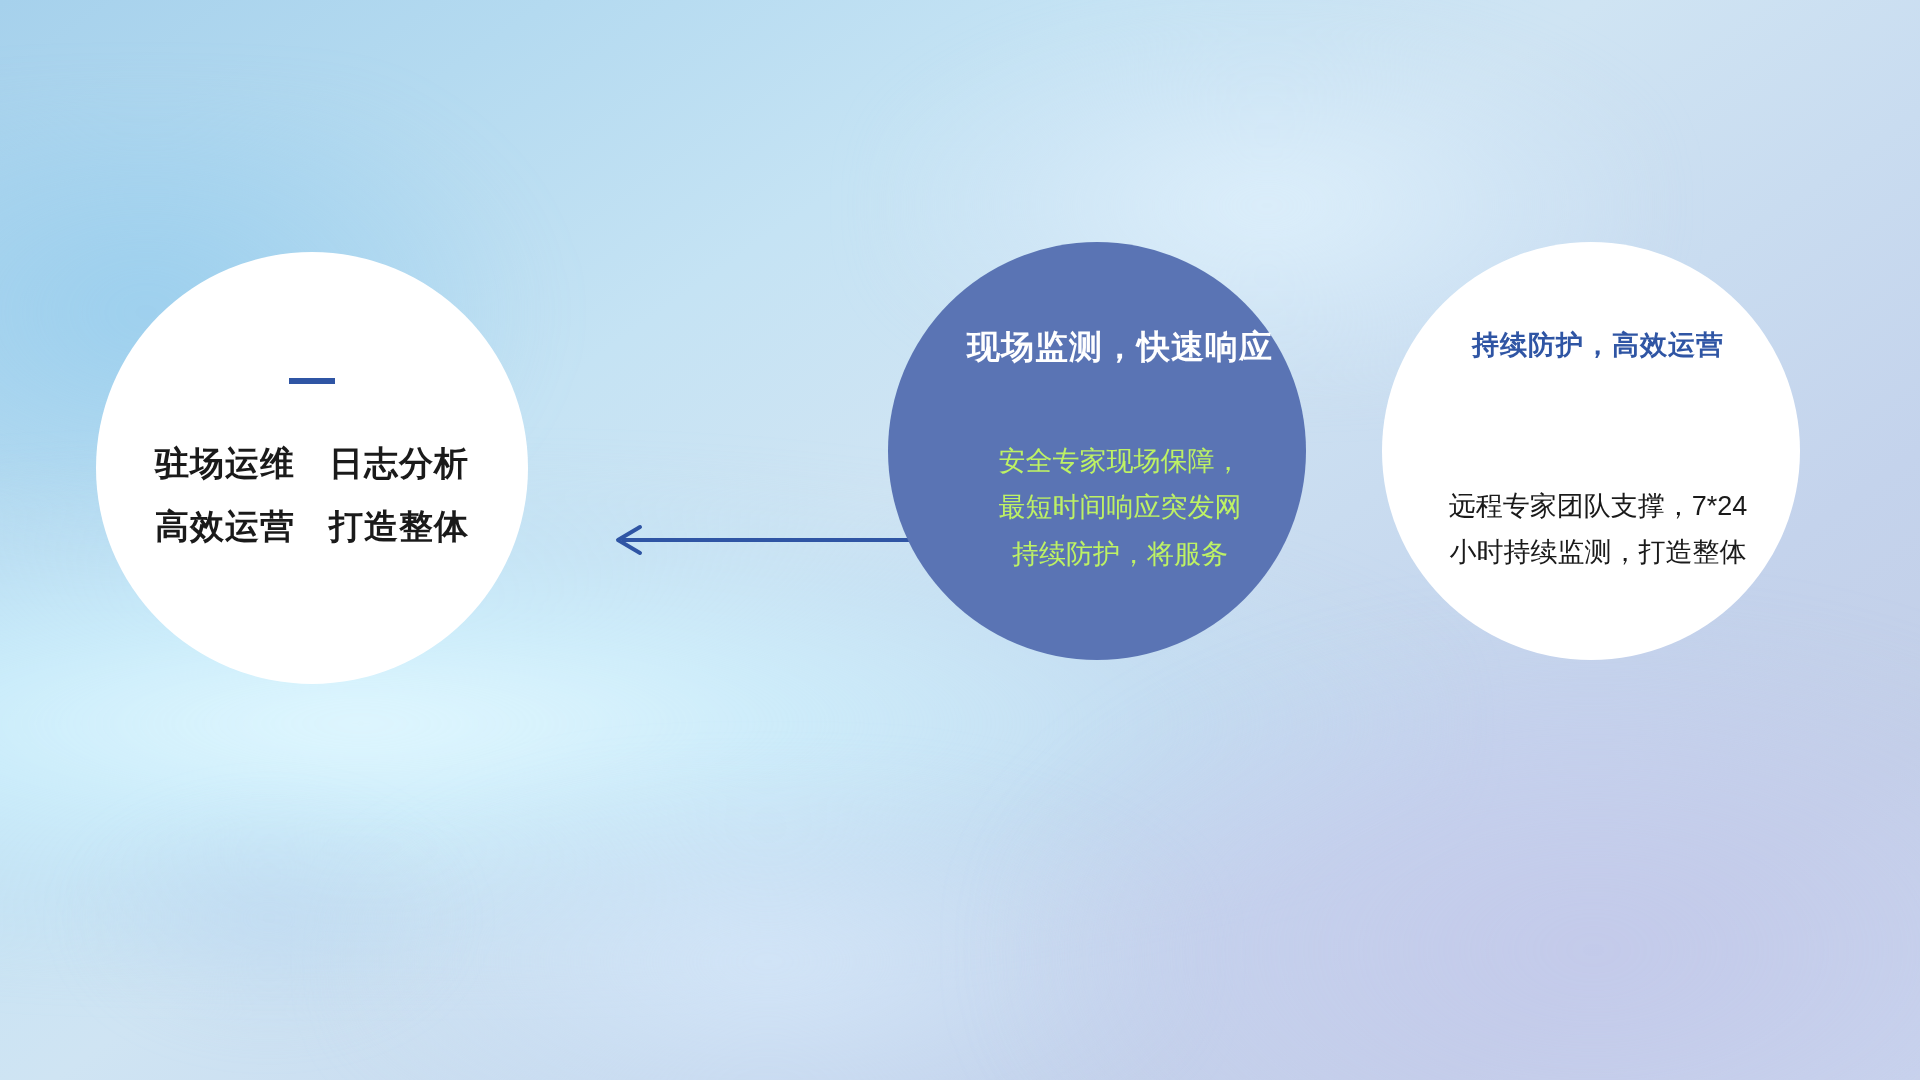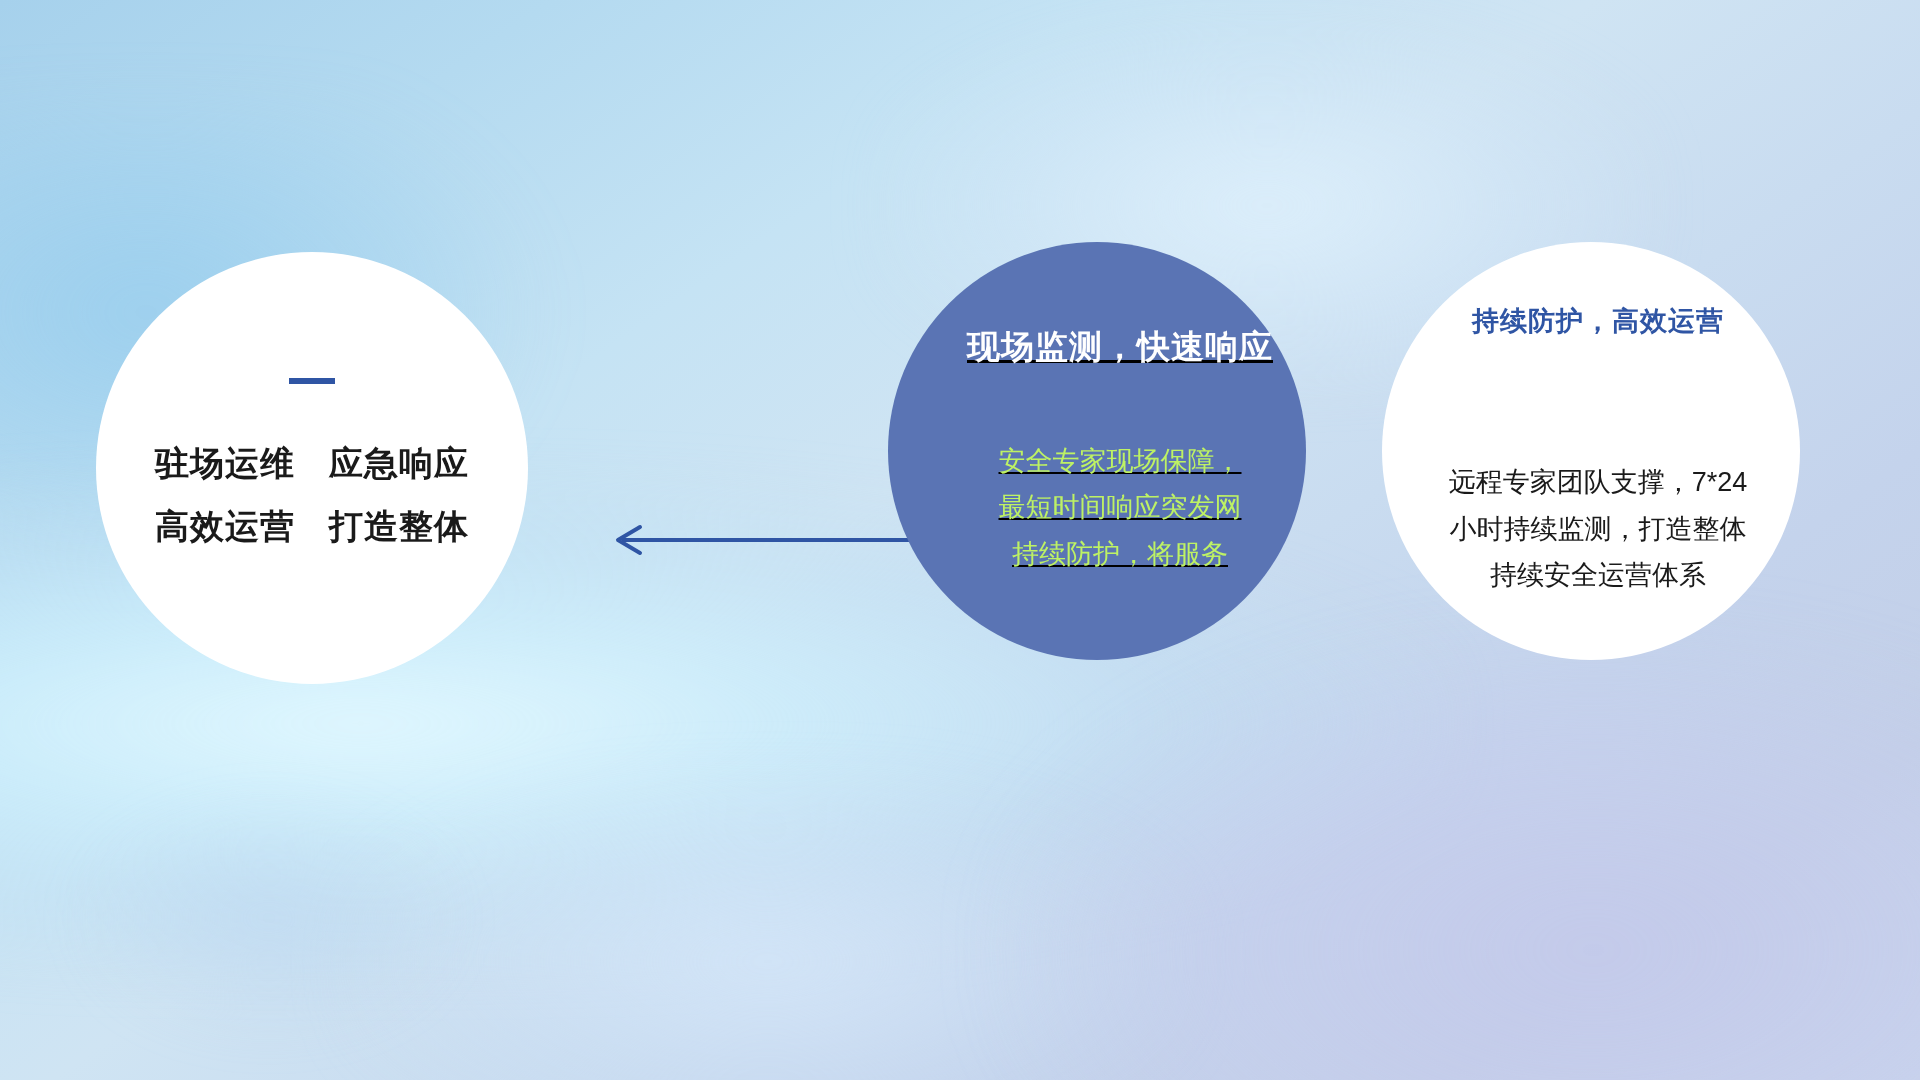--- a/index.html
+++ b/index.html
@@ -138,21 +138,20 @@
   .skill-row.single { margin-top: 16px; }
 
   
   .onsite-inner {
     width: 330px;
     display: flex;
     flex-direction: column;
     align-items: center;
     padding-left: 46px;
     box-sizing: content-box;
-    text-decoration: underline;
   }
   .onsite-title {
     font-size: 33px;
     font-weight: bold;
     color: #ffffff;
     letter-spacing: 1px;
     white-space: nowrap;
     margin-bottom: 68px;
   }
   .onsite-body {
@@ -212,21 +211,21 @@
 <svg id="flow-arrow" viewBox="0 0 320 40">
   <line x1="318" y1="20" x2="22" y2="20" stroke="#2f55a4" stroke-width="4"></line>
   <polyline points="40,7 18,20 40,33" fill="none" stroke="#2f55a4" stroke-width="4" stroke-linecap="round" stroke-linejoin="round"></polyline>
 </svg>
 
 <div class="circle" id="circle-skills">
   <div class="accent-dash"></div>
   <div class="skill-rows">
     <div class="skill-row">
       <span>驻场运维</span>
-      <span>应急响应</span>
+      <span>日志分析</span>
     </div>
     <div class="skill-row">
       <span>高效运营</span>
       <span>打造整体</span>
     </div>
   </div>
 </div>
 
 <div class="circle" id="circle-onsite">
   <div class="onsite-inner">
@@ -238,16 +237,15 @@
     </div>
   </div>
 </div>
 
 <div class="circle" id="circle-ops">
   <div class="ops-inner">
     <div class="ops-title">持续防护，高效运营</div>
     <div class="ops-body">
       <div>远程专家团队支撑，7*24</div>
       <div>小时持续监测，打造整体</div>
-      <div>持续安全运营体系</div>
     </div>
   </div>
 </div>
 
 </body></html>

